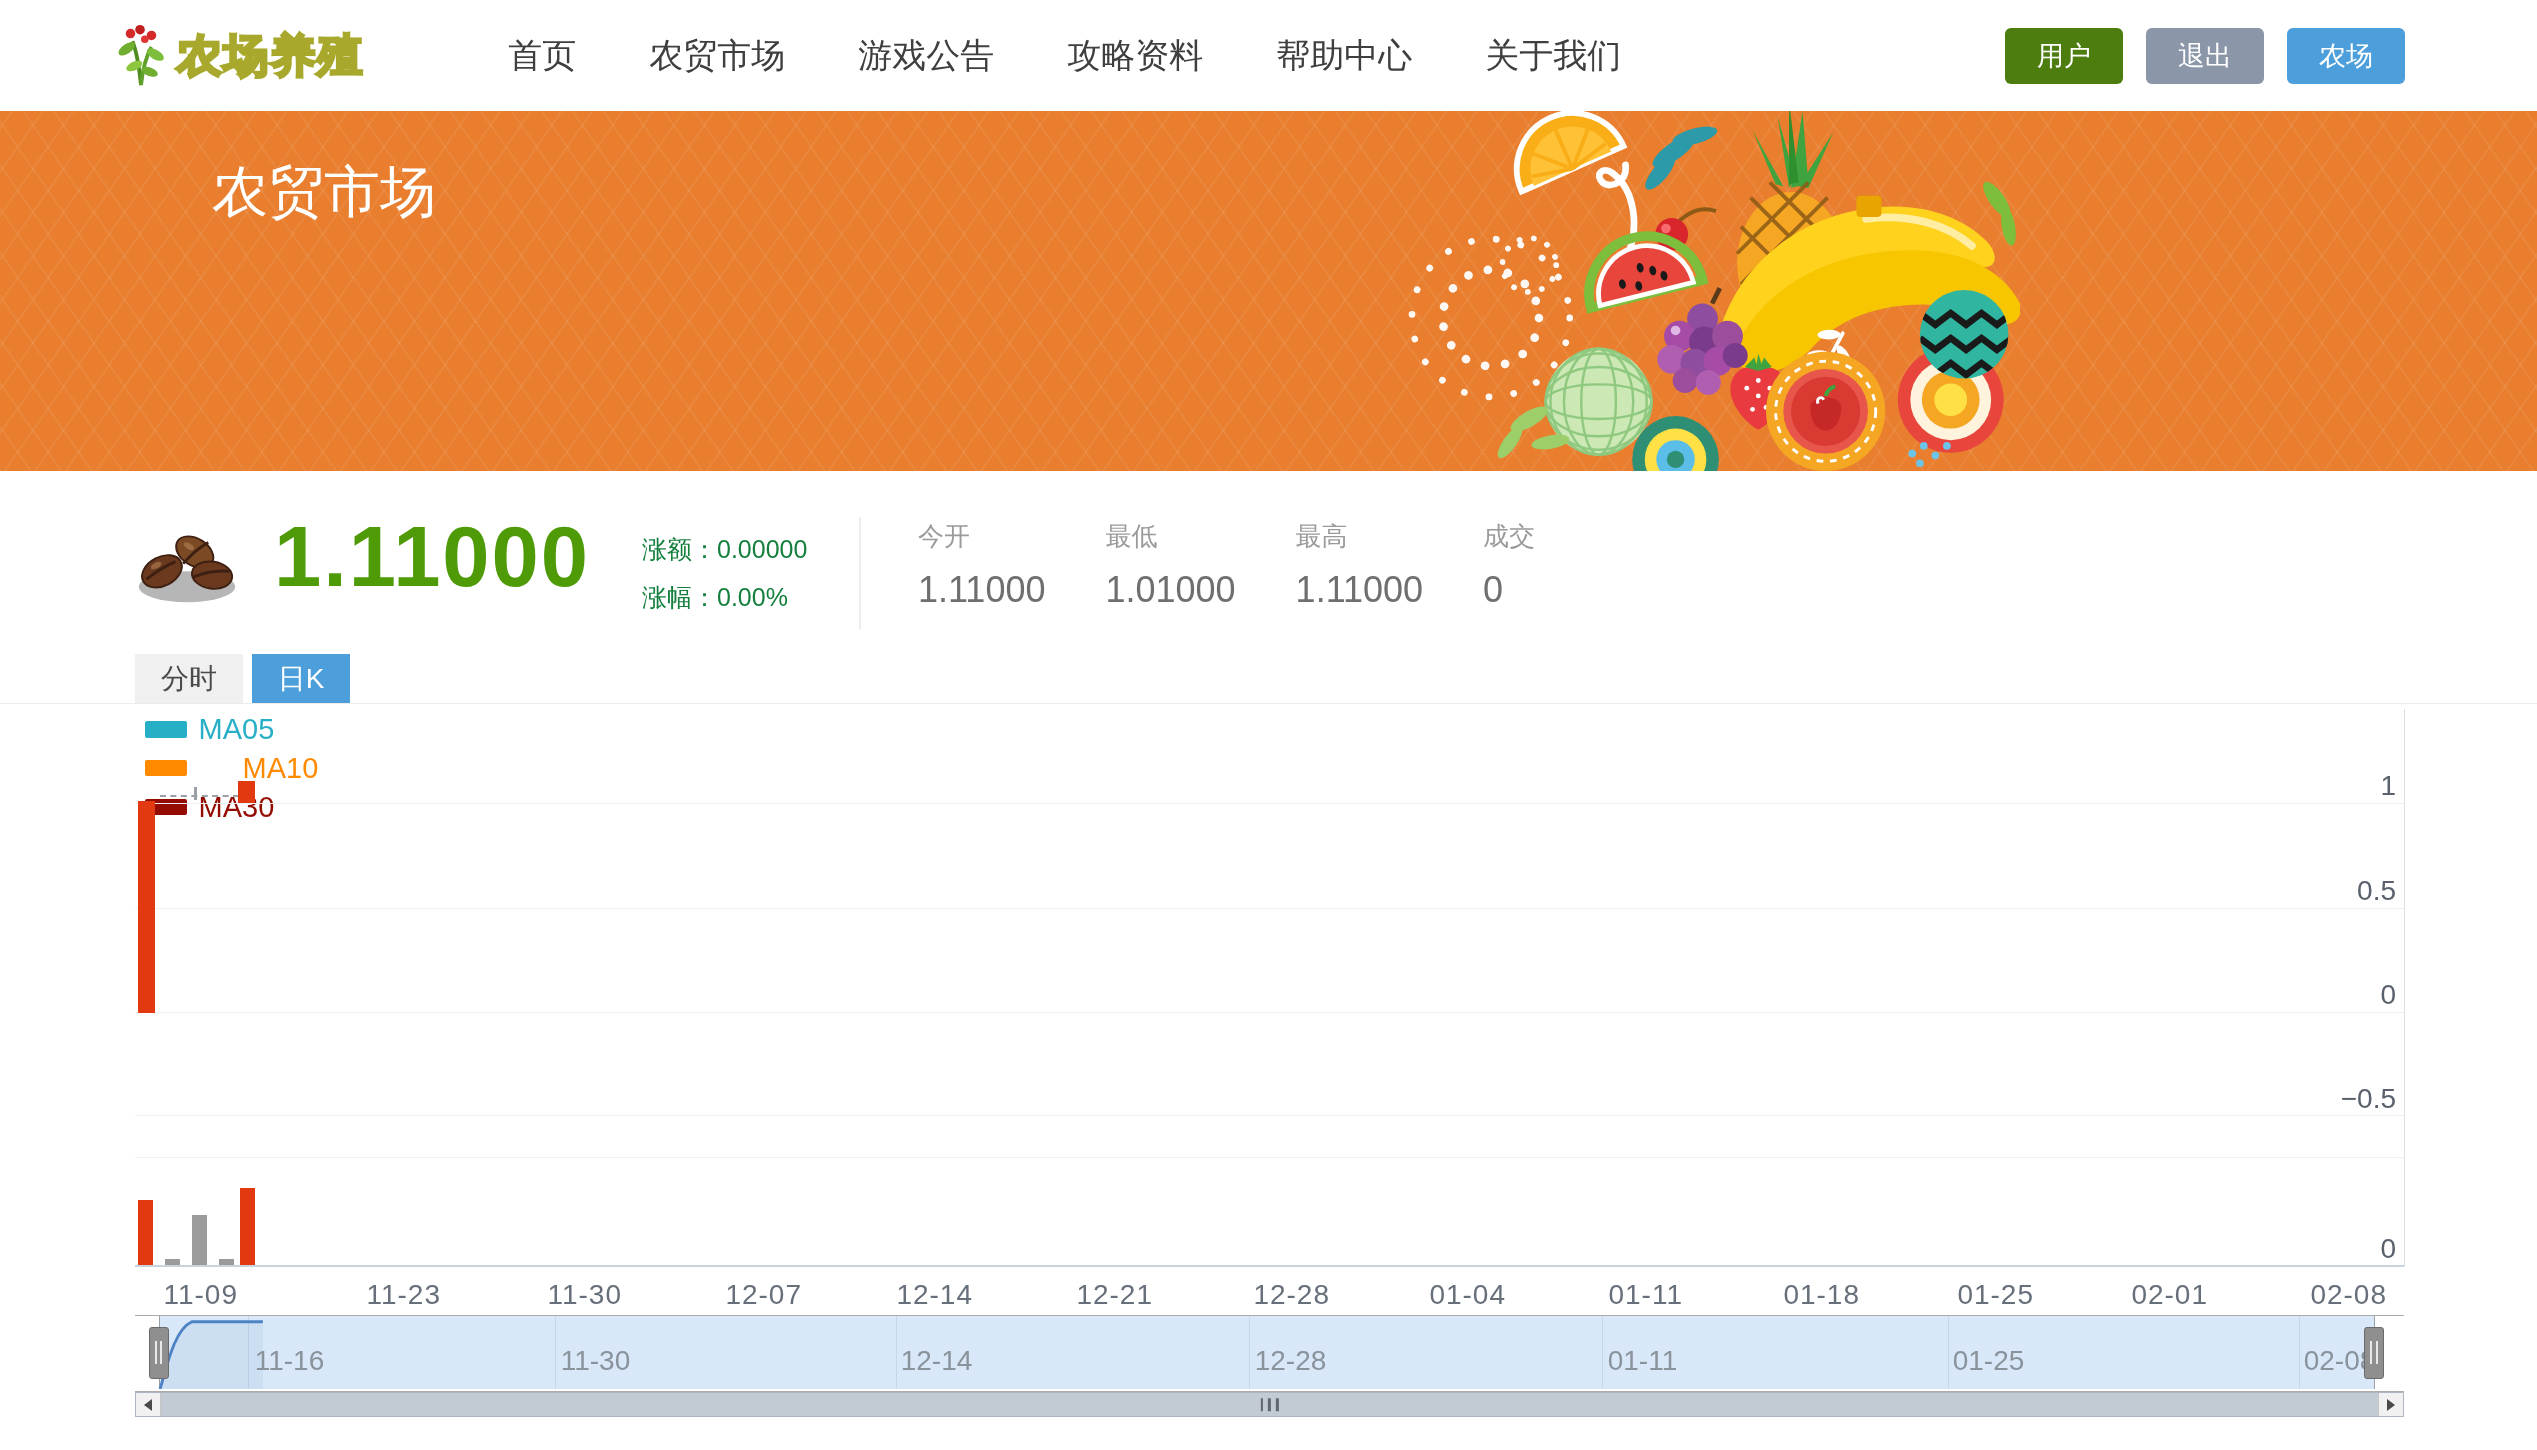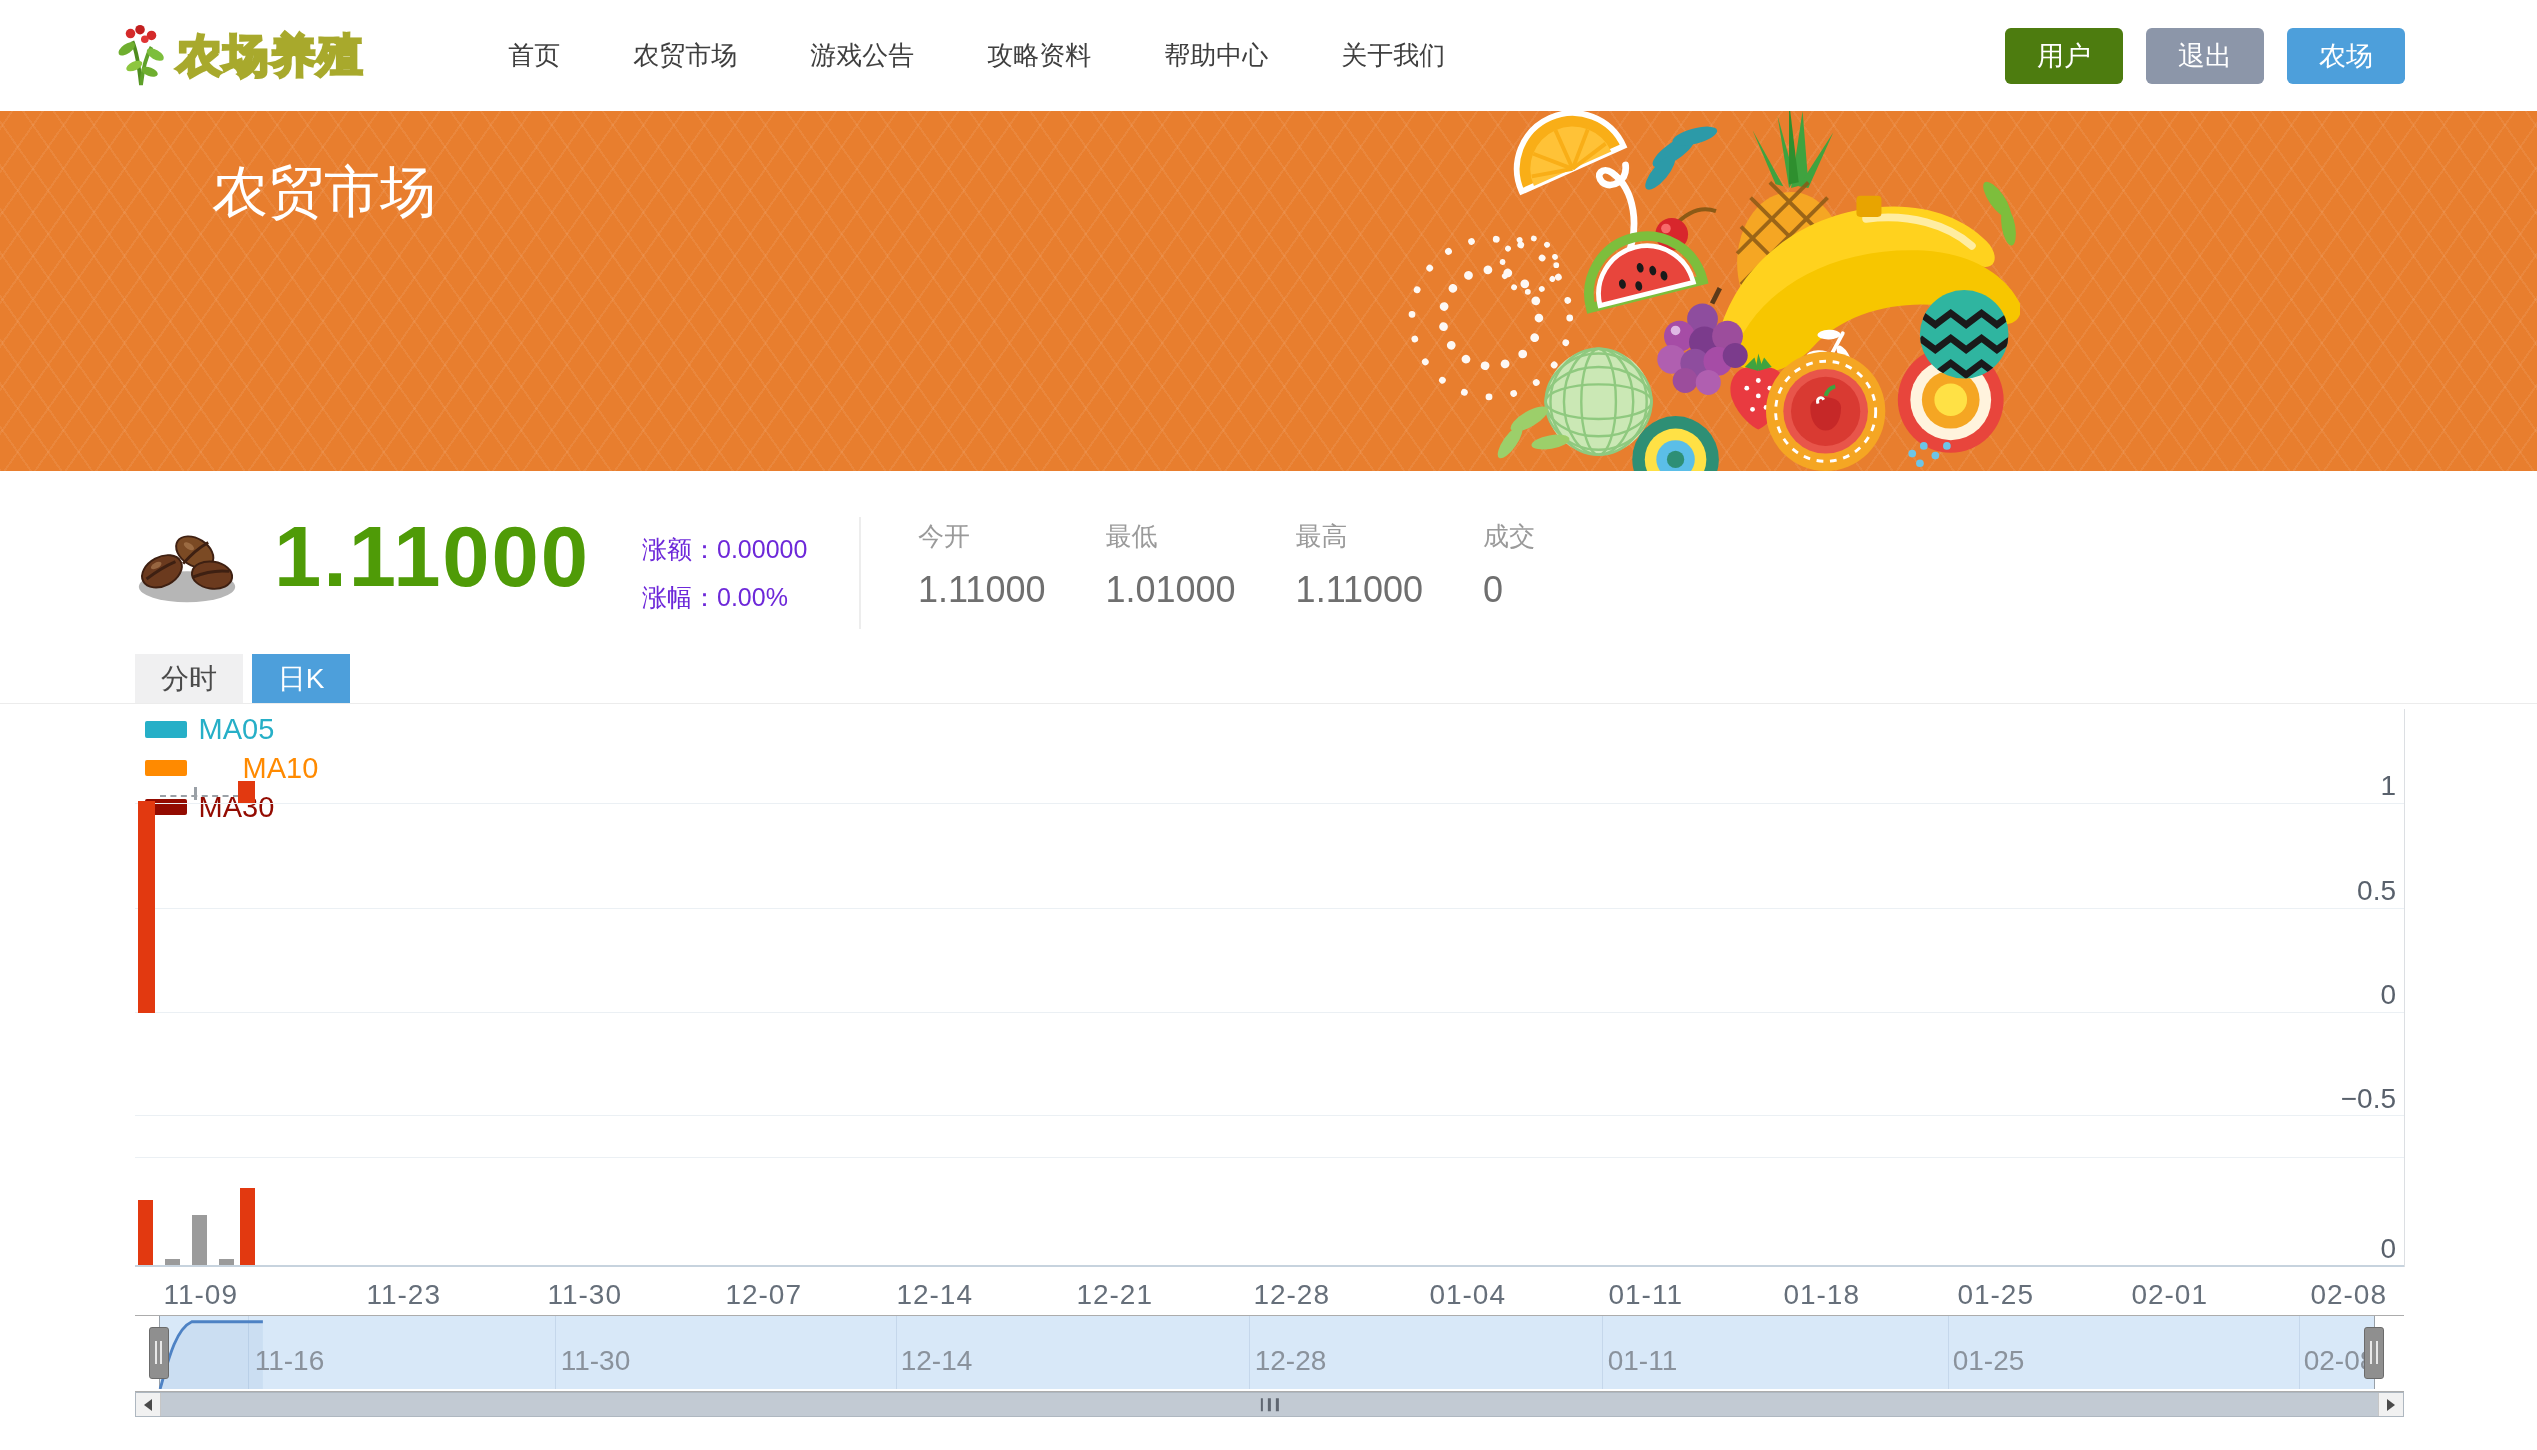--- a/index.html
+++ b/index.html
@@ -6,41 +6,41 @@
   html,body { background:#fff; }
   body { font-family:"Liberation Sans","DejaVu Sans",sans-serif; }
   .page { position:relative; width:2538px; height:1450px; overflow:hidden; background:#fff; }
 
   
   .navbar { position:absolute; left:0; top:0; width:2538px; height:111px; background:#fff; display:flex; align-items:center; }
   .logo-wrap { display:flex; align-items:center; margin-left:113px; cursor:pointer; }
   .logo-text { font-size:45px; font-weight:800; letter-spacing:1.9px; color:#fdfdef;
                -webkit-text-stroke:2.9px #a8a92c; text-shadow:0 0 1.9px #8fae19; margin-left:7.7px; }
   .nav-links { display:flex; gap:73px; margin-left:144px; }
-  .nav-link { font-size:26px; color:#3f3f3f; cursor:pointer; white-space:nowrap; }
+  .nav-link { font-size:34px; color:#3f3f3f; cursor:pointer; white-space:nowrap; }
   .nav-btns { margin-left:auto; margin-right:133px; display:flex; gap:23px; }
   .nav-btn { height:56px; line-height:56px; padding:0 32px; border-radius:5.8px; color:#fff; font-size:27px; cursor:pointer; }
 
   
   .hero { position:absolute; left:0; top:111px; width:2538px; height:361px; background:#e87e2e; overflow:hidden; }
   .hero-pattern { position:absolute; inset:0;
      background-image:
        repeating-linear-gradient(55deg, rgba(255,255,255,.07) 0 1.9px, transparent 1.9px 25px),
        repeating-linear-gradient(-55deg, rgba(255,255,255,.07) 0 1.9px, transparent 1.9px 25px); }
   .hero-title { position:absolute; left:212px; top:44px; font-size:56px; color:#fff; }
   .hero-sub { position:absolute; left:212px; top:185px; display:flex; align-items:baseline; gap:13.5px; color:#fff; }
   .hero-sub .pre { font-size:37px; }
   .hero-sub .time { font-size:46px; font-weight:600; }
   .fruit-svg { position:absolute; left:1385px; top:0; width:635px; height:361px; }
 
   
   .quote { position:absolute; left:0; top:471px; width:2538px; height:188px; background:#fff; }
   .beans { position:absolute; left:133px; top:56px; }
   .price { position:absolute; left:274px; top:37px; font-size:85px; font-weight:700; color:#4f9b07; letter-spacing:1.9px; }
-  .chg { position:absolute; left:642px; top:54px; font-size:25px; color:#6d28d9; line-height:48px; }
+  .chg { position:absolute; left:642px; top:54px; font-size:25px; color:#15803d; line-height:48px; }
   .vdiv { position:absolute; left:859px; top:46px; width:1.9px; height:112px; background:#ededed; }
   .stats { position:absolute; left:918px; top:48px; display:flex; gap:60px; }
   .stat { min-width:127px; }
   .stat .lb { font-size:26px; color:#9a9a9a; }
   .stat .vl { font-size:36px; color:#6f6f6f; margin-top:15.4px; }
 
   
   .tabs { position:absolute; left:135px; top:654px; display:flex; gap:8.7px; }
   .tab { height:49px; line-height:49px; padding:0 26px; font-size:28px; cursor:pointer; }
   .tab.inactive { background:#f0f0f1; color:#4a4a4a; }

